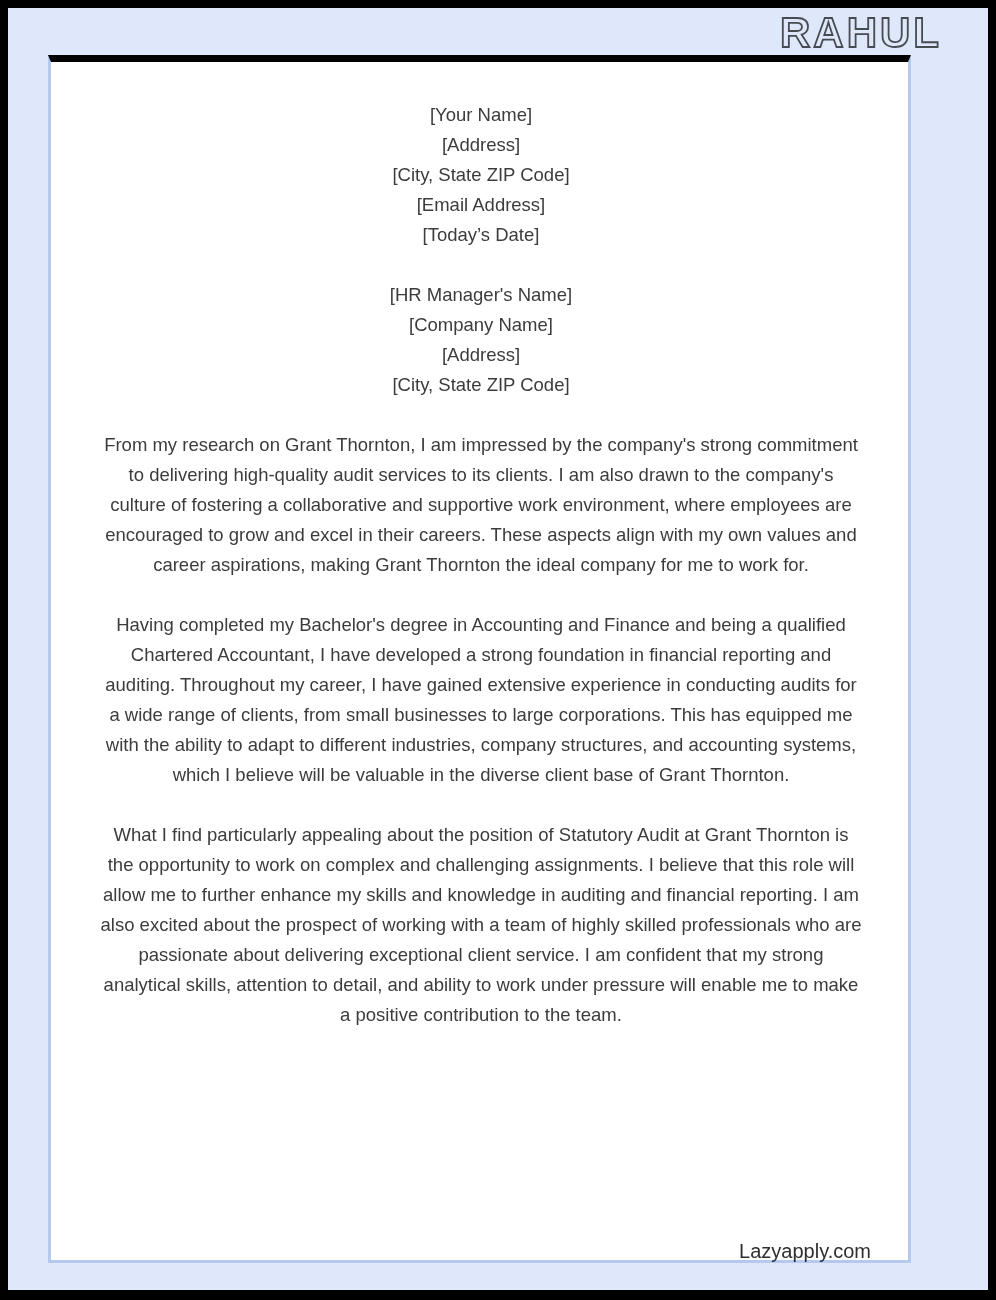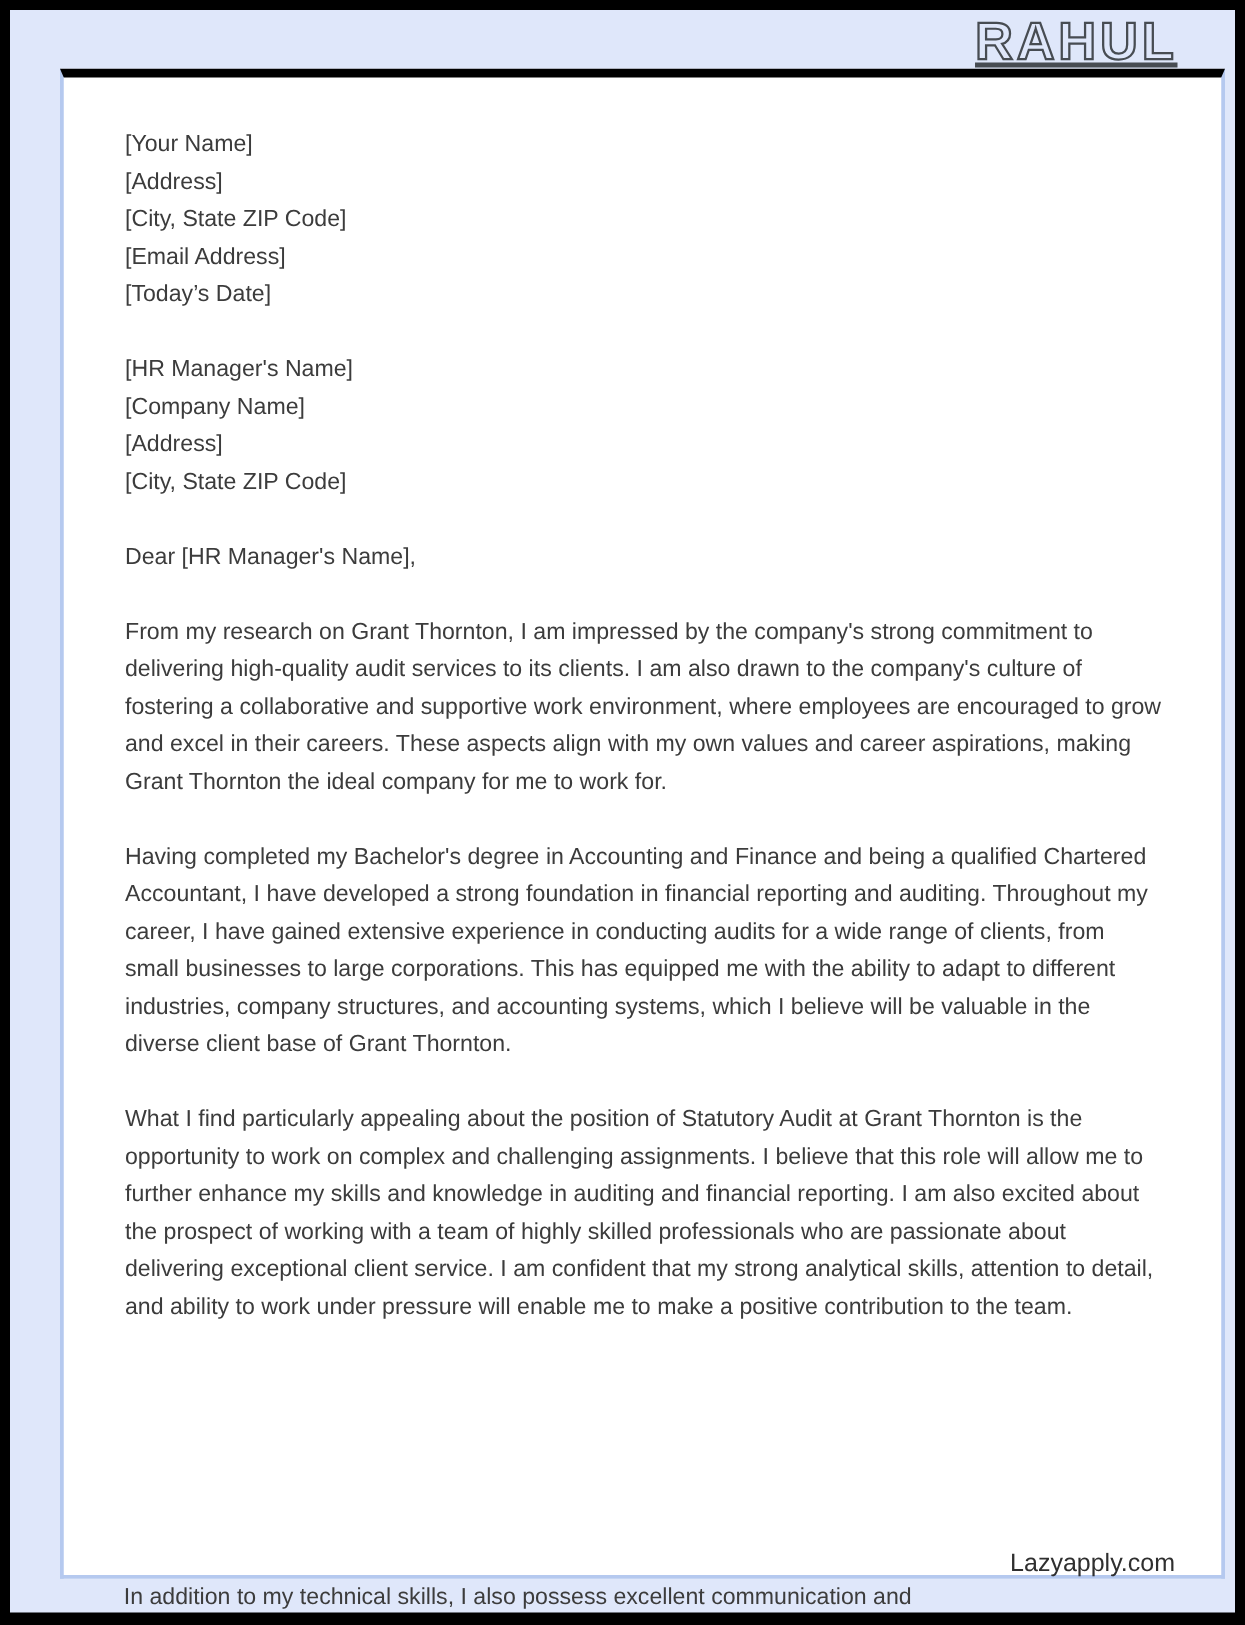--- a/index.html
+++ b/index.html
@@ -22,32 +22,32 @@
   .logo {
     position: absolute;
     top: 2px;
     right: 46px;
     font-size: 42px;
     font-weight: 700;
     letter-spacing: 3px;
     color: transparent;
     -webkit-text-stroke: 1.8px #474c52;
     line-height: 45px;
-    text-decoration: underline;
   }
   .card {
     position: absolute;
     left: 40px;
     top: 47px;
-    width: 932px;
+    width: 863px;
     height: 1208px;
     box-sizing: border-box;
     background: #ffffff;
     border: 3px solid #b5c9ef;
     border-top: 7px solid #000000;
+    text-align: center;
   }
   .card-content {
     box-sizing: border-box;
     width: 100%;
     height: 100%;
     overflow: hidden;
     padding: 38px 46px 0 49px;
     font-size: 18.5px;
     line-height: 30px;
   }
@@ -91,29 +91,27 @@
 [Address]
 [City, State ZIP Code]
 [Email Address]
 [Today’s Date]</p>
 
       <p class="block">[HR Manager's Name]
 [Company Name]
 [Address]
 [City, State ZIP Code]</p>
 
-      <p class="block">Dear [HR Manager's Name],</p>
 
 
       <p class="para">From my research on Grant Thornton, I am impressed by the company's strong commitment to delivering high-quality audit services to its clients. I am also drawn to the company's culture of fostering a collaborative and supportive work environment, where employees are encouraged to grow and excel in their careers. These aspects align with my own values and career aspirations, making Grant Thornton the ideal company for me to work for.</p>
 
       <p class="para">Having completed my Bachelor's degree in Accounting and Finance and being a qualified Chartered Accountant, I have developed a strong foundation in financial reporting and auditing. Throughout my career, I have gained extensive experience in conducting audits for a wide range of clients, from small businesses to large corporations. This has equipped me with the ability to adapt to different industries, company structures, and accounting systems, which I believe will be valuable in the diverse client base of Grant Thornton.</p>
 
       <p class="para">What I find particularly appealing about the position of Statutory Audit at Grant Thornton is the opportunity to work on complex and challenging assignments. I believe that this role will allow me to further enhance my skills and knowledge in auditing and financial reporting. I am also excited about the prospect of working with a team of highly skilled professionals who are passionate about delivering exceptional client service. I am confident that my strong analytical skills, attention to detail, and ability to work under pressure will enable me to make a positive contribution to the team.</p>
 
     </div>
 
     <div class="watermark">Lazyapply.com</div>
   </div>
 
-  <div class="overflow-line">In addition to my technical skills, I also possess excellent communication and</div>
 
 </div>
 
 </body></html>

